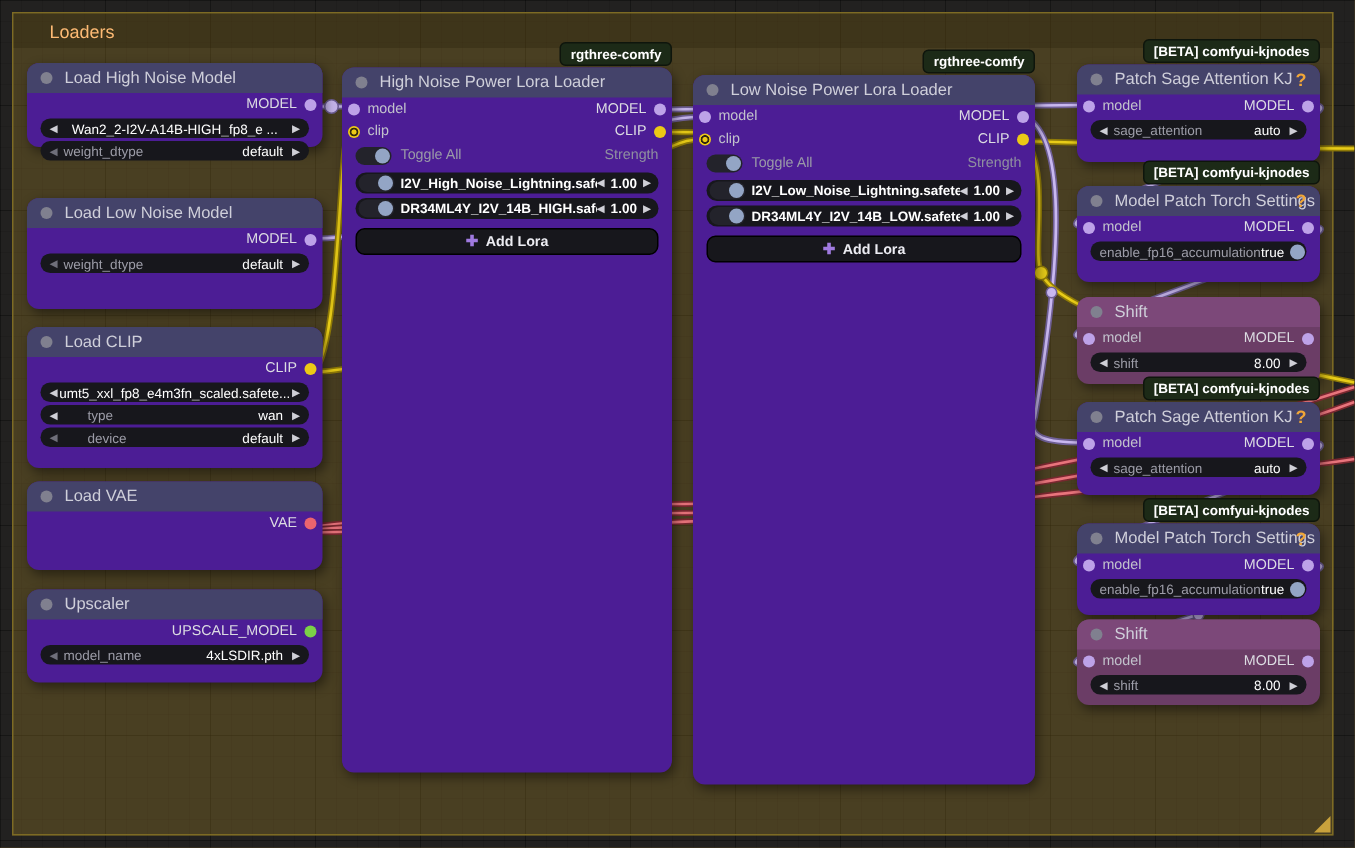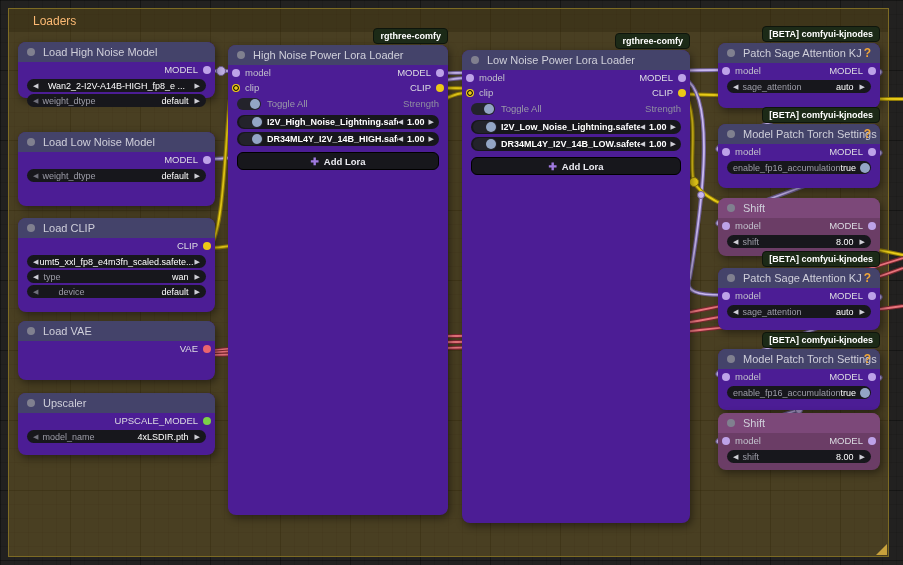--- a/index.html
+++ b/index.html
@@ -168,21 +168,21 @@
     <span class="out-label">CLIP</span>
     <span class="pd yellow"></span>
   </div>
   <div class="widget">
     <span class="warr">◀</span>
     <span class="center">umt5_xxl_fp8_e4m3fn_scaled.safete...</span>
     <span class="warr">▶</span>
   </div>
   <div class="widget">
     <span class="warr">◀</span>
-    <span class="wlabel" style="margin-left:5px;">type</span>
+    <span class="wlabel" style="margin-left:20px;">type</span>
     <span class="gap"></span>
     <span class="wvalue">wan</span>
     <span class="warr" style="margin-left:6px;">▶</span>
   </div>
   <div class="widget">
     <span class="warr dim">◀</span>
     <span class="wlabel" style="margin-left:20px;">device</span>
     <span class="gap"></span>
     <span class="wvalue">default</span>
     <span class="warr" style="margin-left:6px;">▶</span>

